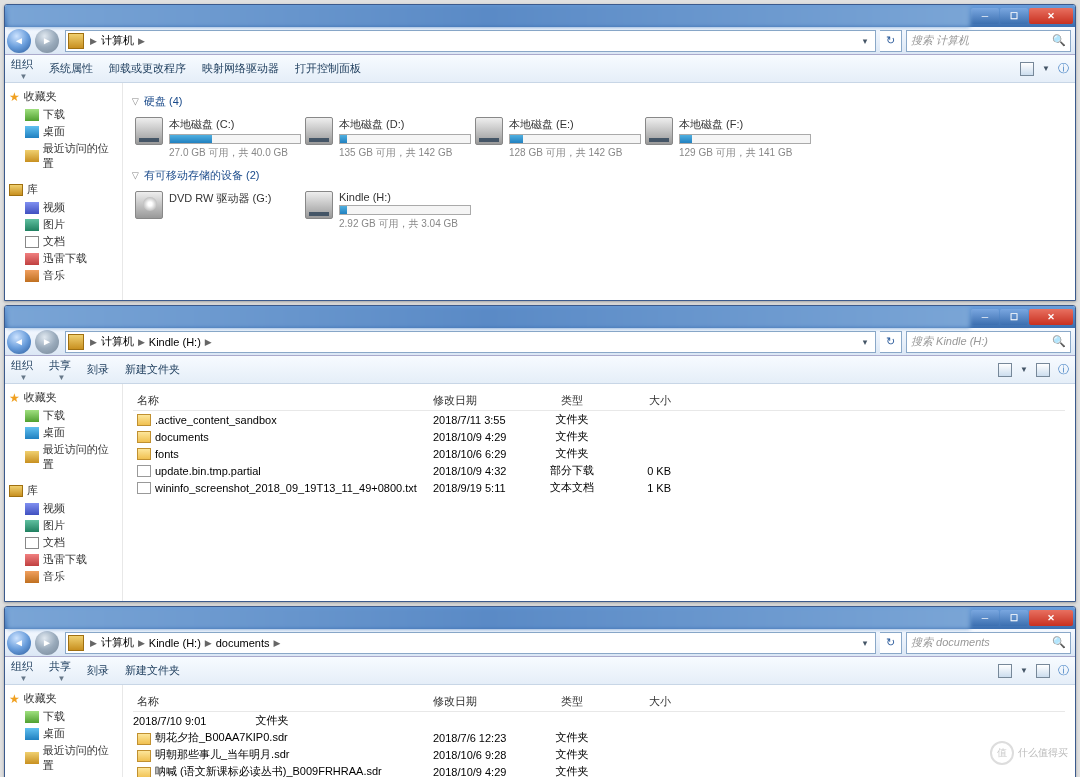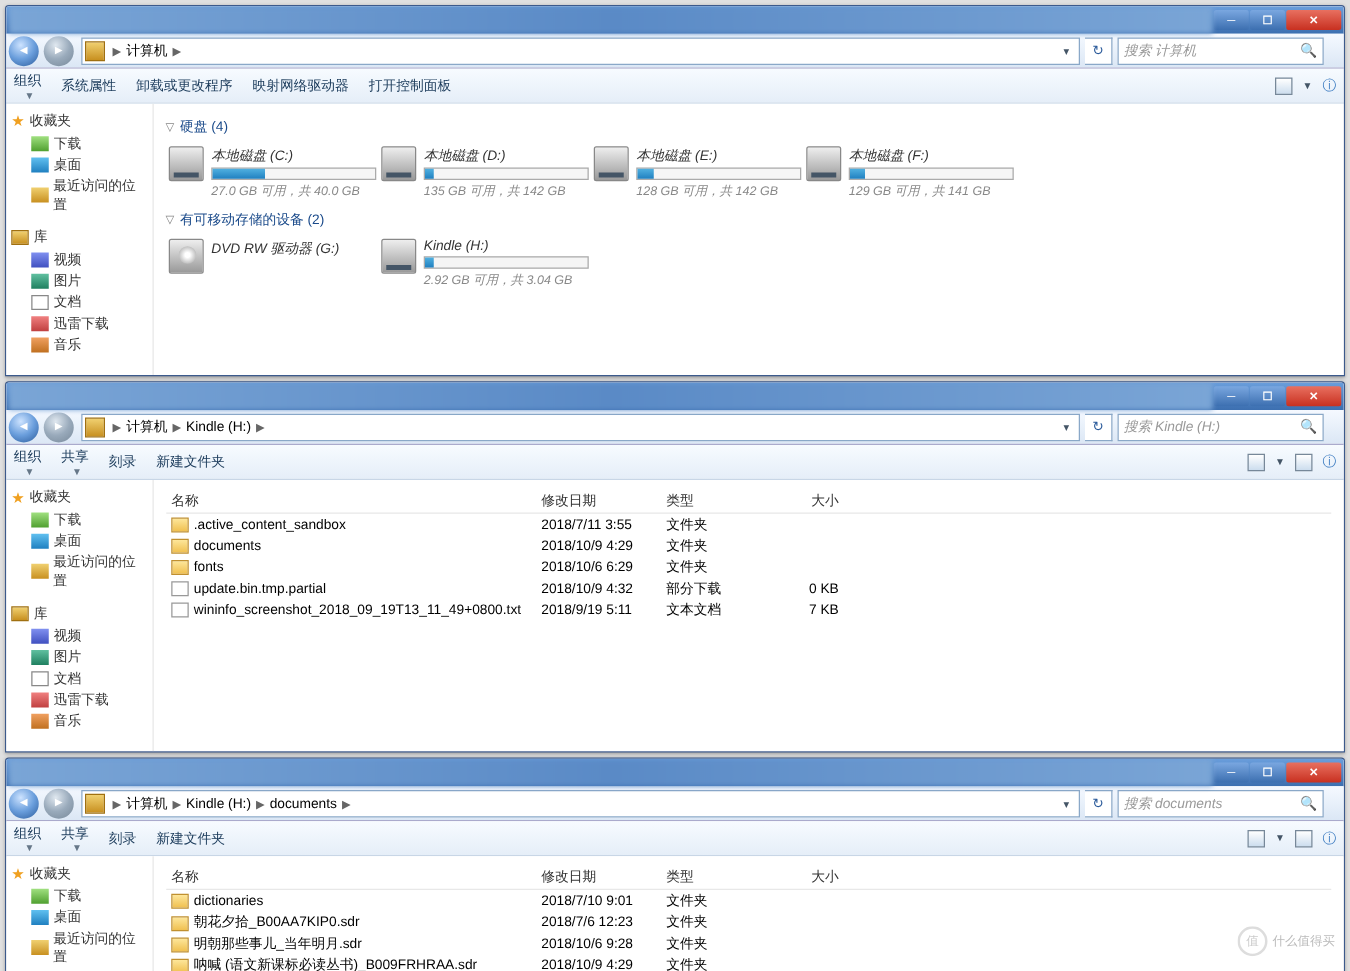--- a/index.html
+++ b/index.html
@@ -13,21 +13,21 @@
 .wbtn.close { width:44px; background:linear-gradient(#e87060,#c83020); }
 .navrow { height:28px; background:linear-gradient(#f5f9ff,#dbe7f5); display:flex; align-items:center; border-bottom:1px solid #aac; }
 .navbtn { width:24px; height:24px; border-radius:50%; background:radial-gradient(circle at 40% 30%,#cde3ff,#6a9edc,#2a5a9a); margin:0 2px; display:flex; align-items:center; justify-content:center; color:#fff; font-size:10px; }
 .navbtn.fwd { background:radial-gradient(circle at 40% 30%,#e0e8f0,#9ab,#789); }
 .bcbar { flex:1; height:22px; background:#fff; border:1px solid #8aa8c8; display:flex; align-items:center; font-size:11px; padding-left:2px; margin:0 4px; }
 .bc-icon { width:16px; height:16px; background:linear-gradient(#f0d070,#c89020); border:1px solid #a07010; margin-right:2px; }
 .bc-sep { color:#666; margin:0 4px; font-size:9px; }
 .bcend { display:flex; align-items:center; margin-right:2px; }
 .bcend .dd { width:16px; text-align:center; color:#456; font-size:9px; }
 .refresh { width:22px; height:22px; border:1px solid #8aa8c8; border-left:none; display:flex; align-items:center; justify-content:center; color:#2a5a9a; font-size:11px; margin-right:4px; background:#fff;}
-.search { width:165px; height:22px; border:1px solid #8aa8c8; background:#fff; display:flex; align-items:center; font-size:11px; color:#999; font-style:italic; padding:0 4px; margin-right:16px;}
+.search { width:165px; height:22px; border:1px solid #8aa8c8; background:#fff; display:flex; align-items:center; font-size:11px; color:#999; font-style:italic; padding:0 4px; margin-right:4px;}
 .search .sic { margin-left:auto; color:#567; font-style:normal;}
 .toolbar { height:28px; background:linear-gradient(#f7fbff,#e5eef8); border-bottom:1px solid #c8d6e6; display:flex; align-items:center; font-size:11px; color:#1a3a5a; padding:0 6px;}
 .toolbar .ti { margin-right:16px; display:flex; align-items:center;flex-direction:column;}
 .toolbar .ti .dd { font-size:8px; margin-left:3px; color:#678;}
 .toolbar .rt { margin-left:auto; display:flex; align-items:center; gap:8px; color:#456;}
 .rt .vic { width:14px; height:14px; border:1px solid #789; background:linear-gradient(#fff,#cde);}
 .body { display:flex; min-height:185px; background:#fff;}
 .body.tall { min-height:190px;}
 .sidebar { width:118px; border-right:1px solid #e8e8e8; padding:6px 4px; font-size:11px;}
 .sgrp { margin-bottom:10px;}
@@ -40,34 +40,34 @@
 .ic.dk { background:linear-gradient(#60c0f0,#2080c0);}
 .ic.rc { background:linear-gradient(#f0d070,#c89020);}
 .ic.vid { background:linear-gradient(#8090f0,#4050c0);}
 .ic.img { background:linear-gradient(#60c0a0,#208060);}
 .ic.doc { background:#fff; border:1px solid #888;}
 .ic.th { background:linear-gradient(#f08080,#c04040);}
 .ic.mus { background:linear-gradient(#f0a060,#c07020);}
 .content { flex:1; padding:7px 10px; font-size:11px;}
 .sect { color:#1a4a8a; font-size:11px; display:flex; align-items:center; margin:4px 0;}
 .sect::before { content:"▷"; font-size:9px; margin-right:4px; color:#888; transform:rotate(90deg);}
-.drives { display:flex; flex-wrap:wrap;font-style:italic;}
+.drives { display:flex; flex-wrap:wrap;}
 .drive { width:166px; display:flex; margin:4px 2px;}
 .drive .dicon { width:28px; height:28px; margin-right:6px; background:linear-gradient(#eee,#999); border:1px solid #888; border-radius:2px; position:relative;}
 .drive .dicon::after { content:""; position:absolute; bottom:2px; left:3px; right:3px; height:4px; background:#456;}
 .drive .dicon.dvd::after { background:radial-gradient(circle,#fff 20%,#ccc 60%,#999); border-radius:50%; height:14px; width:14px; left:7px; bottom:7px;}
 .di { flex:1;}
 .di .dn { color:#333;}
 .di .bar { width:100%; height:10px; border:1px solid #aaa; background:#f5f5f5; margin:2px 0; position:relative;}
 .di .bar .fill { height:100%; background:linear-gradient(#50b0e0,#2080c0);}
 .di .ds { color:#888; font-size:10px;}
 .fhdr { display:flex; font-size:11px; color:#333; border-bottom:1px solid #e8e8e8; padding:2px 0;}
 .fc-n { width:300px; padding-left:4px;}
 .fc-d { width:100px;}
-.fc-t { width:78px;}
+.fc-t { width:78px;text-align:center;}
 .fc-s { width:72px; text-align:right; padding-right:12px;}
 .frow { display:flex; font-size:11px; padding:1px 0; align-items:center;}
 .frow .fic { width:14px; height:12px; margin-right:4px; background:linear-gradient(#fde69a,#f0c050); border:1px solid #c09030;}
 .frow .fic.f { background:#fff; border:1px solid #999;}
 .frow .fc-n { display:flex; align-items:flex-end; padding-left:4px;}
 .watermark { position:fixed; right:12px; bottom:12px; font-size:10px; color:#bbb; display:flex; align-items:center; gap:4px;}
 .watermark .c { width:24px; height:24px; border:2px solid #ddd; border-radius:50%; display:flex; align-items:center; justify-content:center; color:#ccc;}
 </style>
 </head>
 <body>
@@ -314,21 +314,21 @@
    <div class="fc-t">部分下载</div>
    <div class="fc-s">0 KB</div>
           </div>
           <div class="frow">
    <div class="fc-n">
               <span class="fic f"></span>
               <span>wininfo_screenshot_2018_09_19T13_11_49+0800.txt</span>
             </div>
    <div class="fc-d">2018/9/19 5:11</div>
    <div class="fc-t">文本文档</div>
-   <div class="fc-s">7 KB</div>
+   <div class="fc-s">1 KB</div>
           </div>
         </div>
   </div>
  </div>
 </div>
 
 <div class="win">
  <div class="titlebar">
   <div class="blur"></div>
   <div class="wbtn min">─</div>
@@ -389,24 +389,20 @@
       </div>
   <div class="content">
    <div class="fhdr">
     <div class="fc-n">名称</div>
     <div class="fc-d">修改日期</div>
     <div class="fc-t">类型</div>
     <div class="fc-s">大小</div>
    </div>
    <div id="rows3">
           <div class="frow">
-   <div class="fc-n">
-              <span class="fic"></span>
-              <span>dictionaries</span>
-            </div>
    <div class="fc-d">2018/7/10 9:01</div>
    <div class="fc-t">文件夹</div>
    <div class="fc-s"></div>
           </div>
           <div class="frow">
    <div class="fc-n">
               <span class="fic"></span>
               <span>朝花夕拾_B00AA7KIP0.sdr</span>
             </div>
    <div class="fc-d">2018/7/6 12:23</div>

